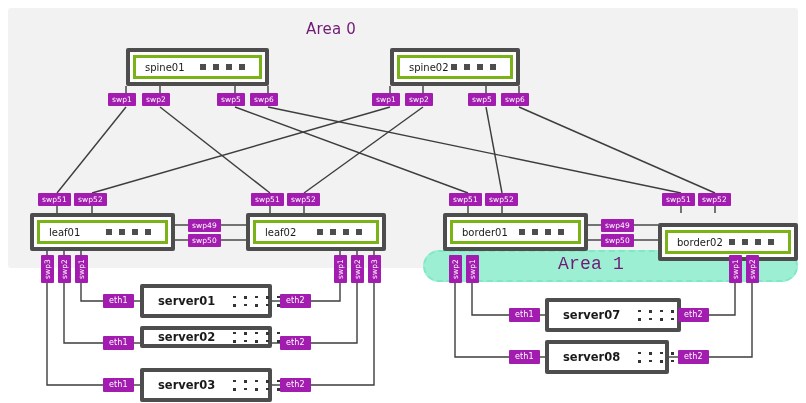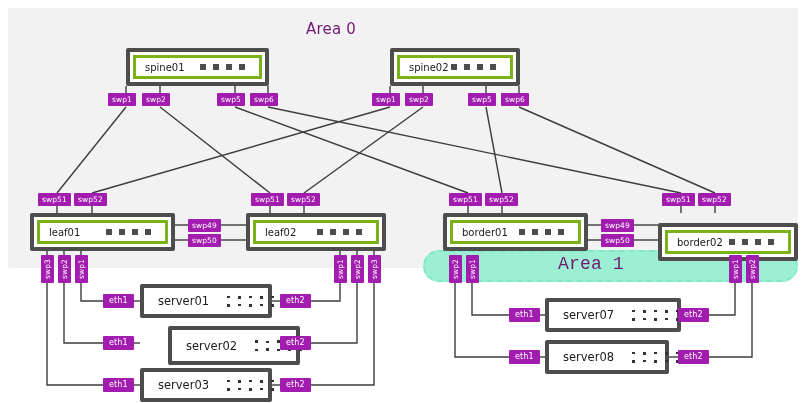--- a/index.html
+++ b/index.html
@@ -16,21 +16,21 @@
   svg.links{position:absolute;left:0;top:0;width:806px;height:403px;pointer-events:none;}
 
   
   .dev{position:absolute;box-sizing:border-box;background:#ffffff;border:4px solid #4d4d4d;border-radius:2px;}
   .dev .inner{position:absolute;left:3px;top:3px;right:3px;bottom:3px;border:3px solid #7ab317;background:#ffffff;box-sizing:border-box;display:flex;align-items:center;}
   .dev .nm{font-size:10px;color:#1a1a1a;margin-left:9px;white-space:nowrap;}
   .dev .sw-dots{margin-left:auto;margin-right:14px;display:flex;gap:7px;}
   .dev .sw-dots i{width:6px;height:6px;background:#4d4d4d;display:block;}
 
   
-  .srv{position:absolute;box-sizing:border-box;background:#ffffff;border:4px solid #4d4d4d;border-radius:2px;display:flex;align-items:center;}
+  .srv{position:absolute;box-sizing:border-box;background:#ffffff;border:4px solid #4d4d4d;border-radius:2px;display:flex;align-items:center;font-weight:bold;}
   .srv .nm{font-size:11.5px;color:#1a1a1a;margin-left:14px;white-space:nowrap;}
   .srv .sv-dots{margin-left:18px;display:grid;grid-template-columns:repeat(5,7px);grid-template-rows:3px 3px;gap:5px 4px;align-items:center;}
   .srv .sv-dots i{width:2.5px;height:2.5px;background:#333;display:block;border-radius:0;}
   .srv .sv-dots i.lo{align-self:end;}
   .srv .sv-dots i.hi{align-self:start;}
 
   
   .port{position:absolute;background:#a21caf;color:#ffffff;font-size:7.5px;line-height:1;display:flex;align-items:center;justify-content:center;border-radius:1px;white-space:nowrap;letter-spacing:.1px;}
   .port.h{height:13px;padding:0 4px;}
   .port.v{width:13px;padding:4px 0;writing-mode:vertical-rl;transform:rotate(180deg);}
@@ -259,21 +259,21 @@
       <i class="lo"></i>
         <i class="hi"></i>
         <i class="lo"></i>
         <i class="hi"></i>
         <i class="lo"></i>
     </span>
   </div>
   <div class="port eth" style="left:280px;top:294px;">eth2</div>
 
   <div class="port eth" style="left:103px;top:336px;">eth1</div>
-  <div class="srv" style="left:140px;top:326px;width:132px;height:39px;margin-left:28px;">
+  <div class="srv" style="left:140px;top:326px;width:132px;height:22px;">
     <span class="nm">server02</span>
     <span class="sv-dots">
       <i class="hi"></i>
         <i class="lo"></i>
         <i class="hi"></i>
         <i class="lo"></i>
         <i class="hi"></i>
       <i class="lo"></i>
         <i class="hi"></i>
         <i class="lo"></i>

